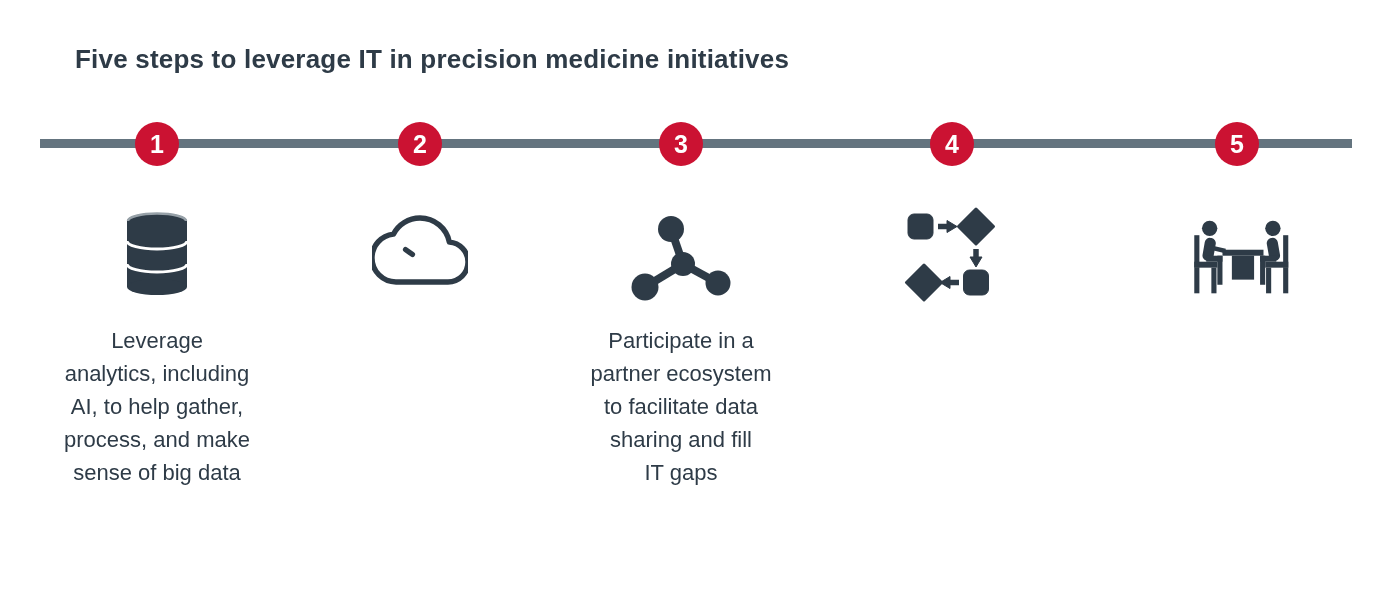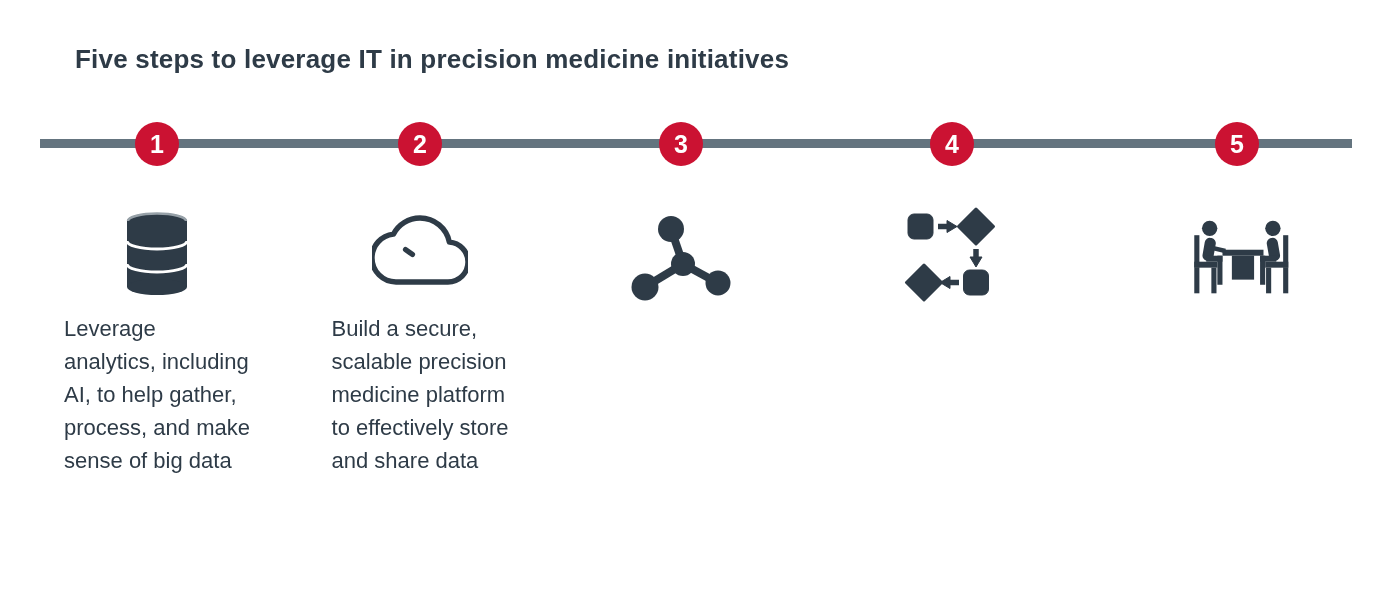--- a/index.html
+++ b/index.html
@@ -27,22 +27,22 @@
   .badge {
     margin-top:122px; width:44px; height:44px; border-radius:50%;
     background:#cb1232; color:#ffffff; font-size:25px; font-weight:bold;
     display:flex; align-items:center; justify-content:center; flex:0 0 auto;
   }
   .icon-box {
     margin-top:42px; height:92px; display:flex;
     align-items:center; justify-content:center; flex:0 0 auto;
   }
   .desc {
-    margin-top:12px; font-size:22px; line-height:33px; color:#2e3b47;
-    text-align:left; white-space:pre-line;
+    margin-top:24px; font-size:22px; line-height:33px; color:#2e3b47;
+    text-align:center; white-space:pre-line;
   }
   .ic { display:block; }
 </style>
 </head>
 <body>
 
 <div class="canvas">
 
   <div class="title">Five steps to leverage IT in precision medicine initiatives</div>
 
@@ -72,44 +72,44 @@
   <div class="step step-2">
     <div class="badge">
       <span>2</span>
     </div>
     <div class="icon-box">
       <svg class="ic" width="96" height="88" viewBox="0 2 24 22">
         <path d="M19.35 10.04 C18.67 6.59 15.64 4 12 4 C9.11 4 6.6 5.64 5.35 8.04 C2.34 8.36 0 10.91 0 14 c0 3.31 2.69 6 6 6 h13 c2.76 0 5-2.24 5-5 c0-2.64-2.05-4.78-4.65-4.96z" fill="none" stroke="#2e3b47" stroke-width="1.35" stroke-linejoin="round"></path>
         <path d="M8.4 11.9 L10.1 13.1" fill="none" stroke="#2e3b47" stroke-width="1.35" stroke-linecap="round"></path>
       </svg>
     </div>
-    <div class="desc">Build a secure,
-scalable precision
-medicine platform
-to effectively store
-and share data</div>
   </div>
 
   <div class="step step-3">
     <div class="badge">
       <span>3</span>
     </div>
     <div class="icon-box">
       <svg class="ic" width="100" height="96" viewBox="0 0 100 96">
         <g stroke="#2e3b47" stroke-width="8">
           <line x1="52" y1="58" x2="40" y2="23"></line>
           <line x1="52" y1="58" x2="14" y2="81"></line>
           <line x1="52" y1="58" x2="87" y2="77"></line>
         </g>
         <circle cx="52" cy="58" r="12" fill="#2e3b47"></circle>
         <circle cx="40" cy="23" r="13" fill="#2e3b47"></circle>
         <circle cx="14" cy="81" r="13.5" fill="#2e3b47"></circle>
         <circle cx="87" cy="77" r="12.5" fill="#2e3b47"></circle>
       </svg>
     </div>
+    <div class="desc">Participate in a
+partner ecosystem
+to facilitate data
+sharing and fill
+IT gaps</div>
   </div>
 
   <div class="step step-4">
     <div class="badge">
       <span>4</span>
     </div>
     <div class="icon-box">
       <svg class="ic" width="100" height="96" viewBox="0 0 100 96">
         <g fill="#2e3b47" stroke="#2e3b47" stroke-linejoin="round">
           <rect x="6" y="8" width="25" height="25" rx="6"></rect>

